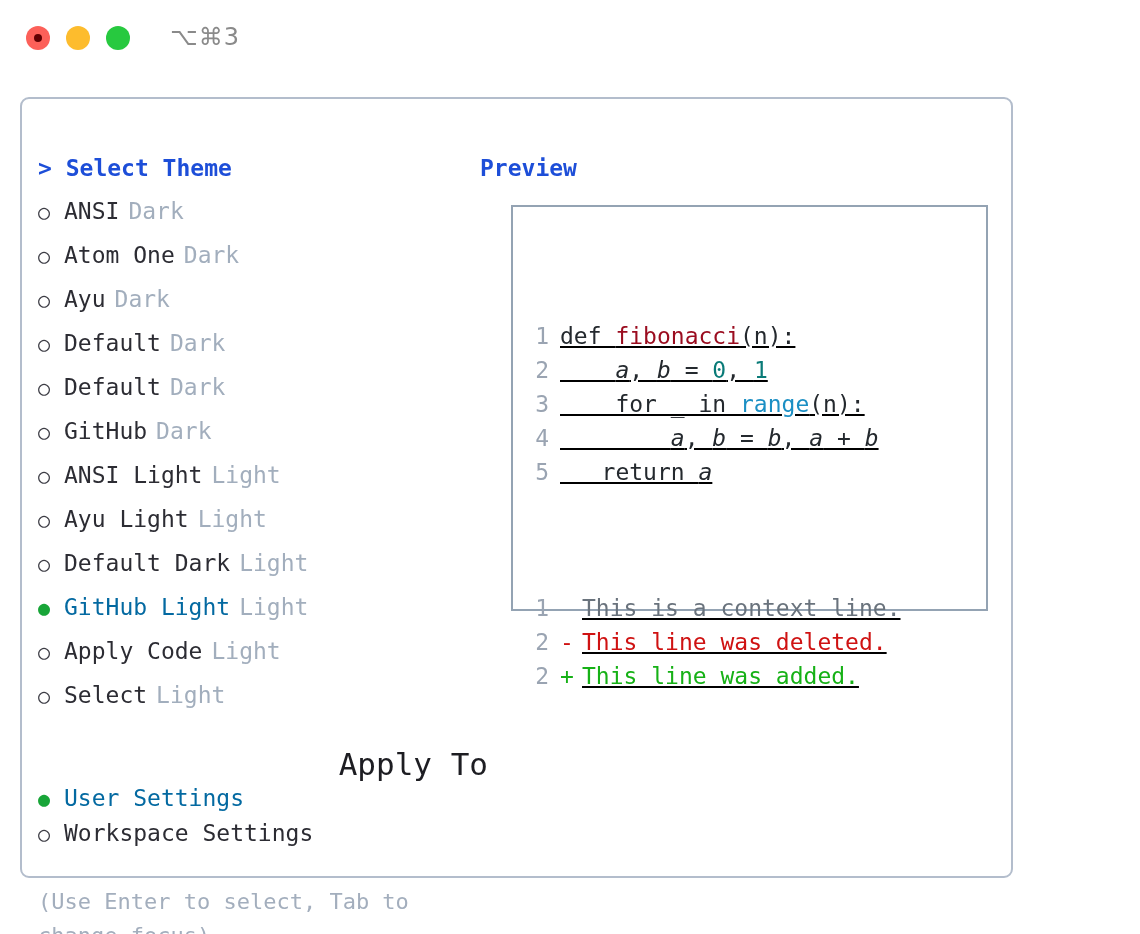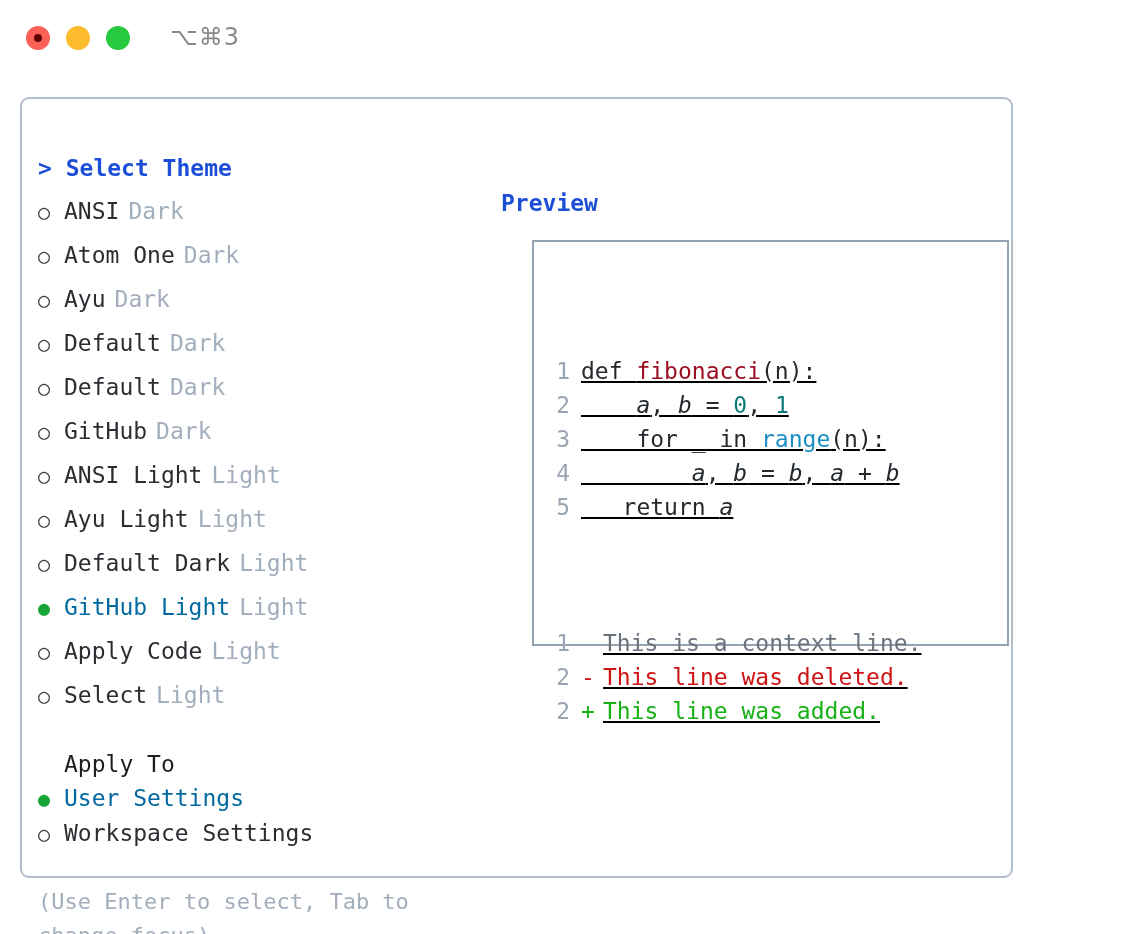--- a/index.html
+++ b/index.html
@@ -91,24 +91,23 @@
 
   
   .left-col {
     position: absolute;
     left: 16px;
     top: 52px;
     width: 450px;
   }
   .right-col {
     position: absolute;
-    left: 479px;
+    left: 458px;
     top: 52px;
     width: 500px;
-    margin-top: 35px;
   }
 
   .section-head {
     font-size: 23px;
     font-weight: bold;
     color: #1d4ed8;
     line-height: 34px;
     white-space: pre;
   }
 
@@ -131,25 +130,26 @@
   .bullet.sel { color: #18a538; }
   .label { color: #2c2c33; }
   .label.sel { color: #0369a1; text-align: center; }
   .tag {
     color: #a2aebd;
     margin-left: 9px;
     margin-top: 9px;
   }
 
   .apply-head {
-    font-size: 23px;
+    font-size: 31px;
     color: #1d1d22;
     line-height: 34px;
     margin-left: 26px;
     white-space: pre;
+    text-align: right;
   }
 
   .spacer-sm { height: 34px; }
 
   .hint {
     margin-top: 34px;
     font-size: 22px;
     color: #a3aebd;
     line-height: 34px;
     width: 400px;

